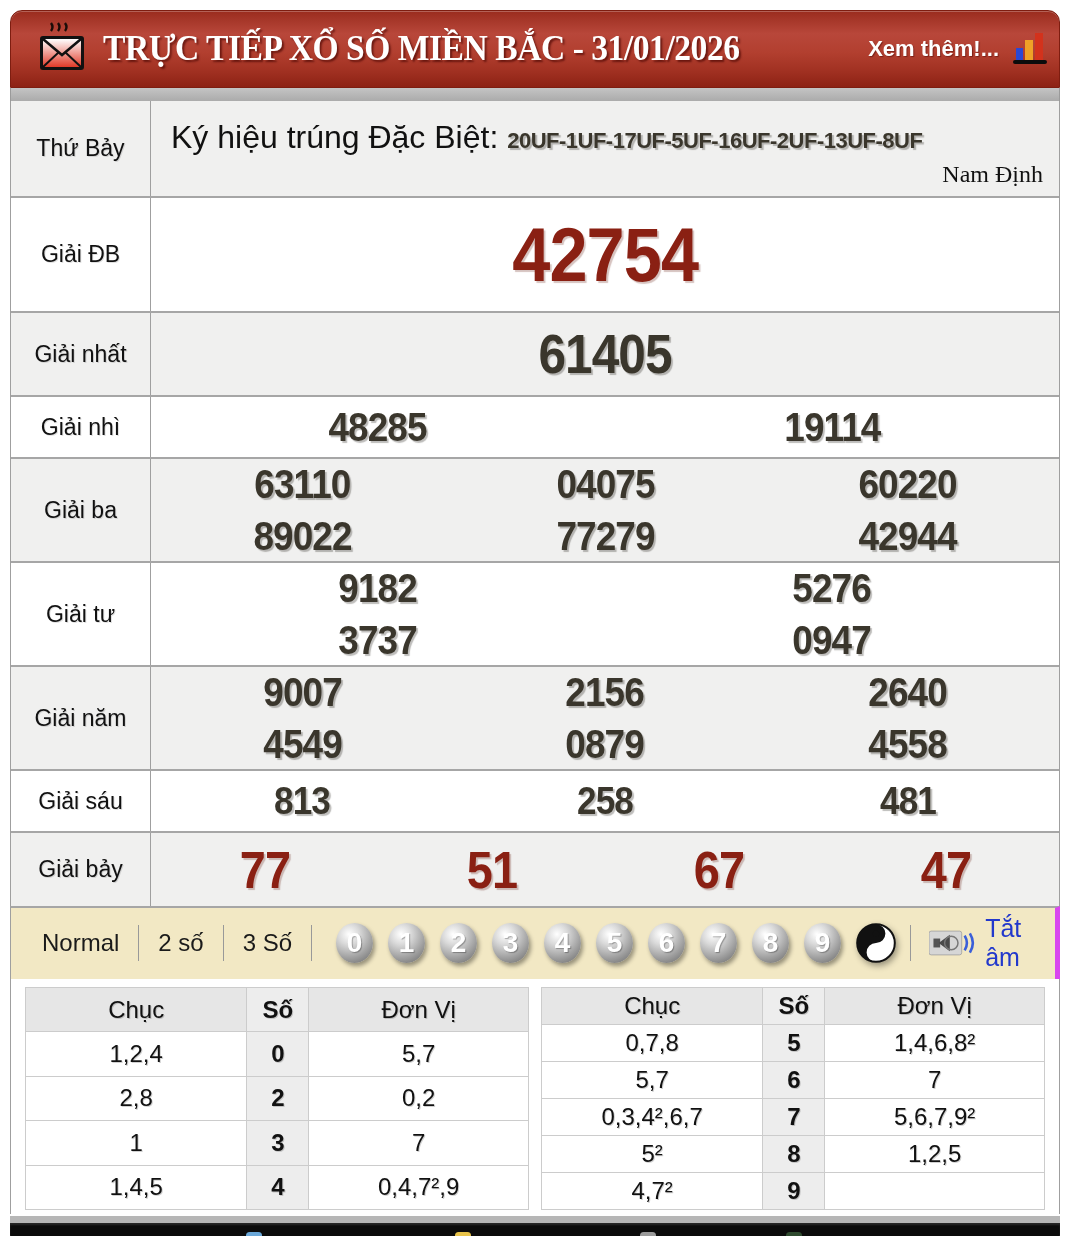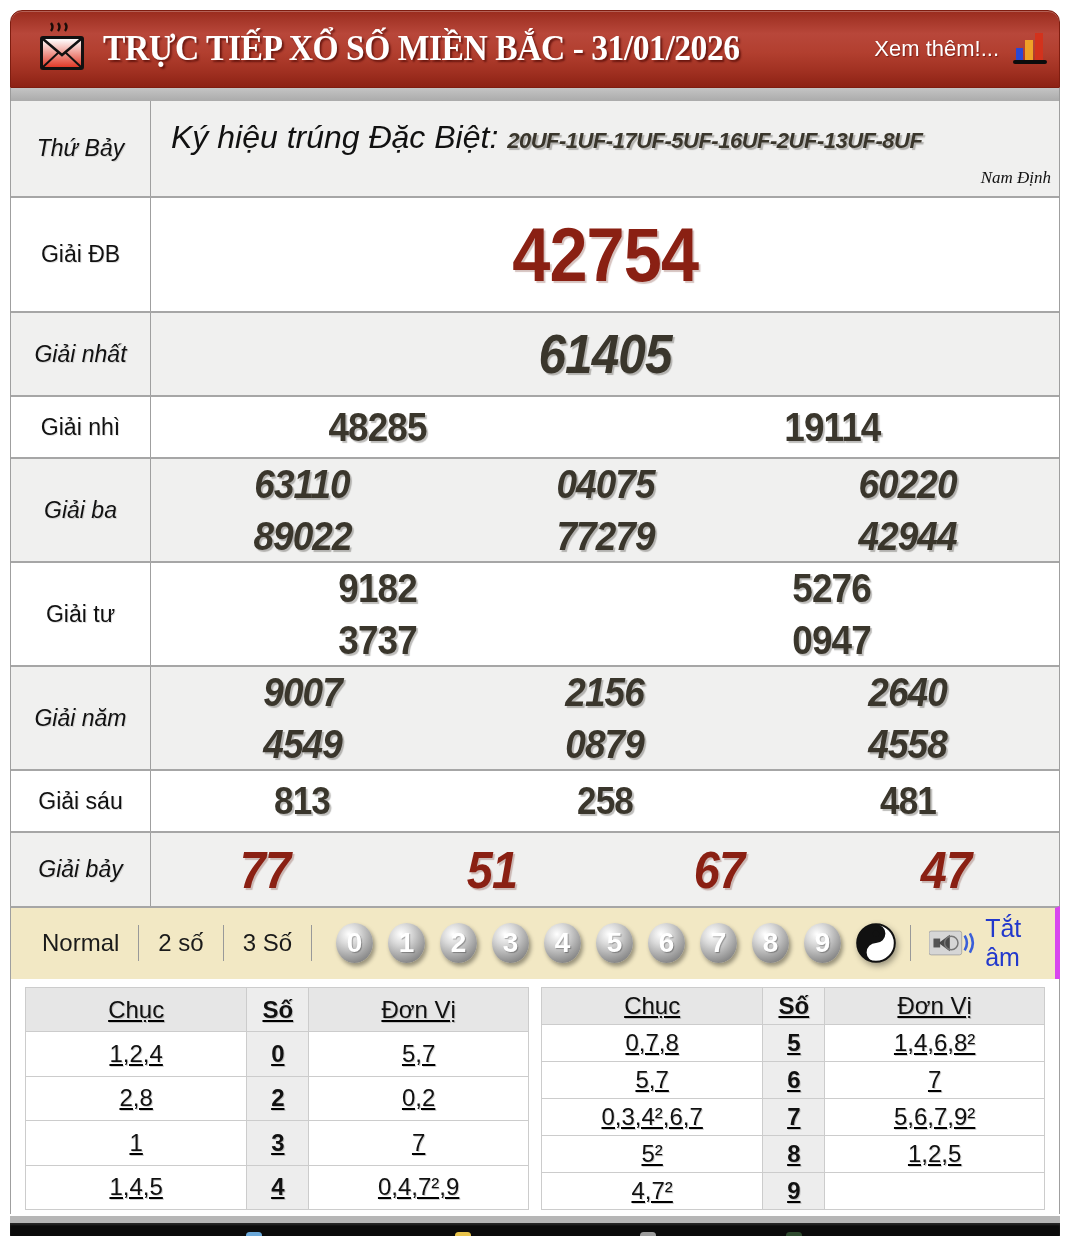--- a/index.html
+++ b/index.html
@@ -19,28 +19,28 @@
     box-shadow:inset 0 1px 0 rgba(255,255,255,.25);
   }
   .env-wrap { width:52px; height:60px; margin-top:4px; flex:0 0 auto; }
   .title {
     color:#fff; font-family:"Liberation Serif", serif; font-weight:700;
     font-size:35px; letter-spacing:-0.5px; margin-left:14px; white-space:nowrap;
     text-shadow:2px 2px 2px rgba(70,5,0,.65);
     transform:scaleX(0.96); transform-origin:left center;
   }
   .hdr-right { margin-left:auto; display:flex; align-items:center; gap:10px; }
-  .more-link { color:#fff; font-size:22px; text-shadow:1px 1px 1px rgba(70,5,0,.5); cursor:pointer; }
+  .more-link { color:#fff; font-size:22px; text-shadow:1px 1px 1px rgba(70,5,0,.5); cursor:pointer;font-weight:bold; }
   .gray-strip { height:13px; background:linear-gradient(180deg,#c4c4c4,#ababab); border-left:1px solid #9a9a9a; border-right:1px solid #9a9a9a; }
 
   
   .rtable { border-left:1px solid #9f9f9f; border-right:1px solid #9f9f9f; background:#fff; }
   .row { display:flex; border-top:2px solid #a6a6a6; }
   .row:first-child { border-top:none; }
-  .row.odd  { background:#f0f0ef;font-style:italic; }
+  .row.odd  { background:#f0f0ef; }
   .row.even { background:#ffffff; }
   .label {
     width:140px; flex:0 0 auto; border-right:1px solid #9f9f9f;
     display:flex; align-items:center; justify-content:center;
     font-size:23px; color:#111; text-shadow:1px 1px 0 rgba(0,0,0,.12);
   }
   .value { flex:1; display:flex; flex-direction:column; justify-content:center; }
   .line { display:flex; width:100%; }
   .cell { flex:1; text-align:center; }
   .num {
@@ -61,22 +61,22 @@
   .sz-6  { font-size:39px; }
   .sz-7  { font-size:52px; }
   .line + .line { margin-top:2px; }
   .r-d .line { height:50px; align-items:center; justify-content:flex-start; }
 
   .sign-cell { position:relative; padding:10px 20px 14px 20px; display:block; }
   .sign-prefix { font-size:32px; color:#111; }
   .sign-codes  { font-size:22px; font-weight:700; color:#3a362c; text-shadow:2px 2px 1px rgba(40,38,30,.3); letter-spacing:-0.5px; }
   .sign-text { line-height:1.65; }
   .province {
-    position:absolute; right:8px; bottom:8px;
-    font-family:"Liberation Serif", serif; font-size:17px; color:#111;
+    position:absolute; right:16px; bottom:8px;
+    font-family:"Liberation Serif", serif; font-size:24px; color:#111;
   }
 
   
   .control-bar {
     min-height:53px; background:#f2e8c4; border-top:2px solid #a6a6a6;
     border-left:1px solid #9f9f9f; border-right:5px solid #d946ef;
     display:flex; align-items:center; padding:6px 12px 7px 12px;
   }
   .mode { font-size:24px; color:#1a1a1a; padding:0 19px; cursor:pointer; white-space:nowrap; }
   .vsep { width:1px; height:36px; background:#999; flex:0 0 auto; }
@@ -87,21 +87,21 @@
     box-shadow:2px 3px 4px rgba(0,0,0,.38);
     color:#fff; font-weight:700; font-size:28px; line-height:40px; text-align:center;
     cursor:pointer; text-shadow:1px 1px 1px rgba(0,0,0,.3);
   }
   .yy { width:40px; height:40px; cursor:pointer; filter:drop-shadow(2px 3px 3px rgba(0,0,0,.38)); }
   .sound { display:flex; align-items:center; gap:10px; margin-left:18px; cursor:pointer; }
   .mute-label { font-size:25px; color:#2238cc; }
 
   
   .summary { background:#fff; border-left:1px solid #9f9f9f; border-right:1px solid #9f9f9f; padding:8px 14px 4px 14px; display:flex; gap:12px; }
-  table.mini { flex:1; border-collapse:collapse; table-layout:fixed;text-decoration:underline; }
+  table.mini { flex:1; border-collapse:collapse; table-layout:fixed; }
   .mini td, .mini th {
     border:1px solid #ccc; height:37px; text-align:center;
     font-size:24px; font-weight:400; color:#111;
     text-shadow:1px 1px 0 rgba(0,0,0,.18);
   }
   .mini th { background:#e6e6e6; }
   .mini th.so, .mini td.so { width:62px; background:#ededed; font-weight:700; }
   .mini col.c1 { width:44%; } .mini col.c2 { width:62px; } .mini col.c3 { width:auto; }
   .mini td { background:#fff; }
   .mini td.so { background:#ededed; }

